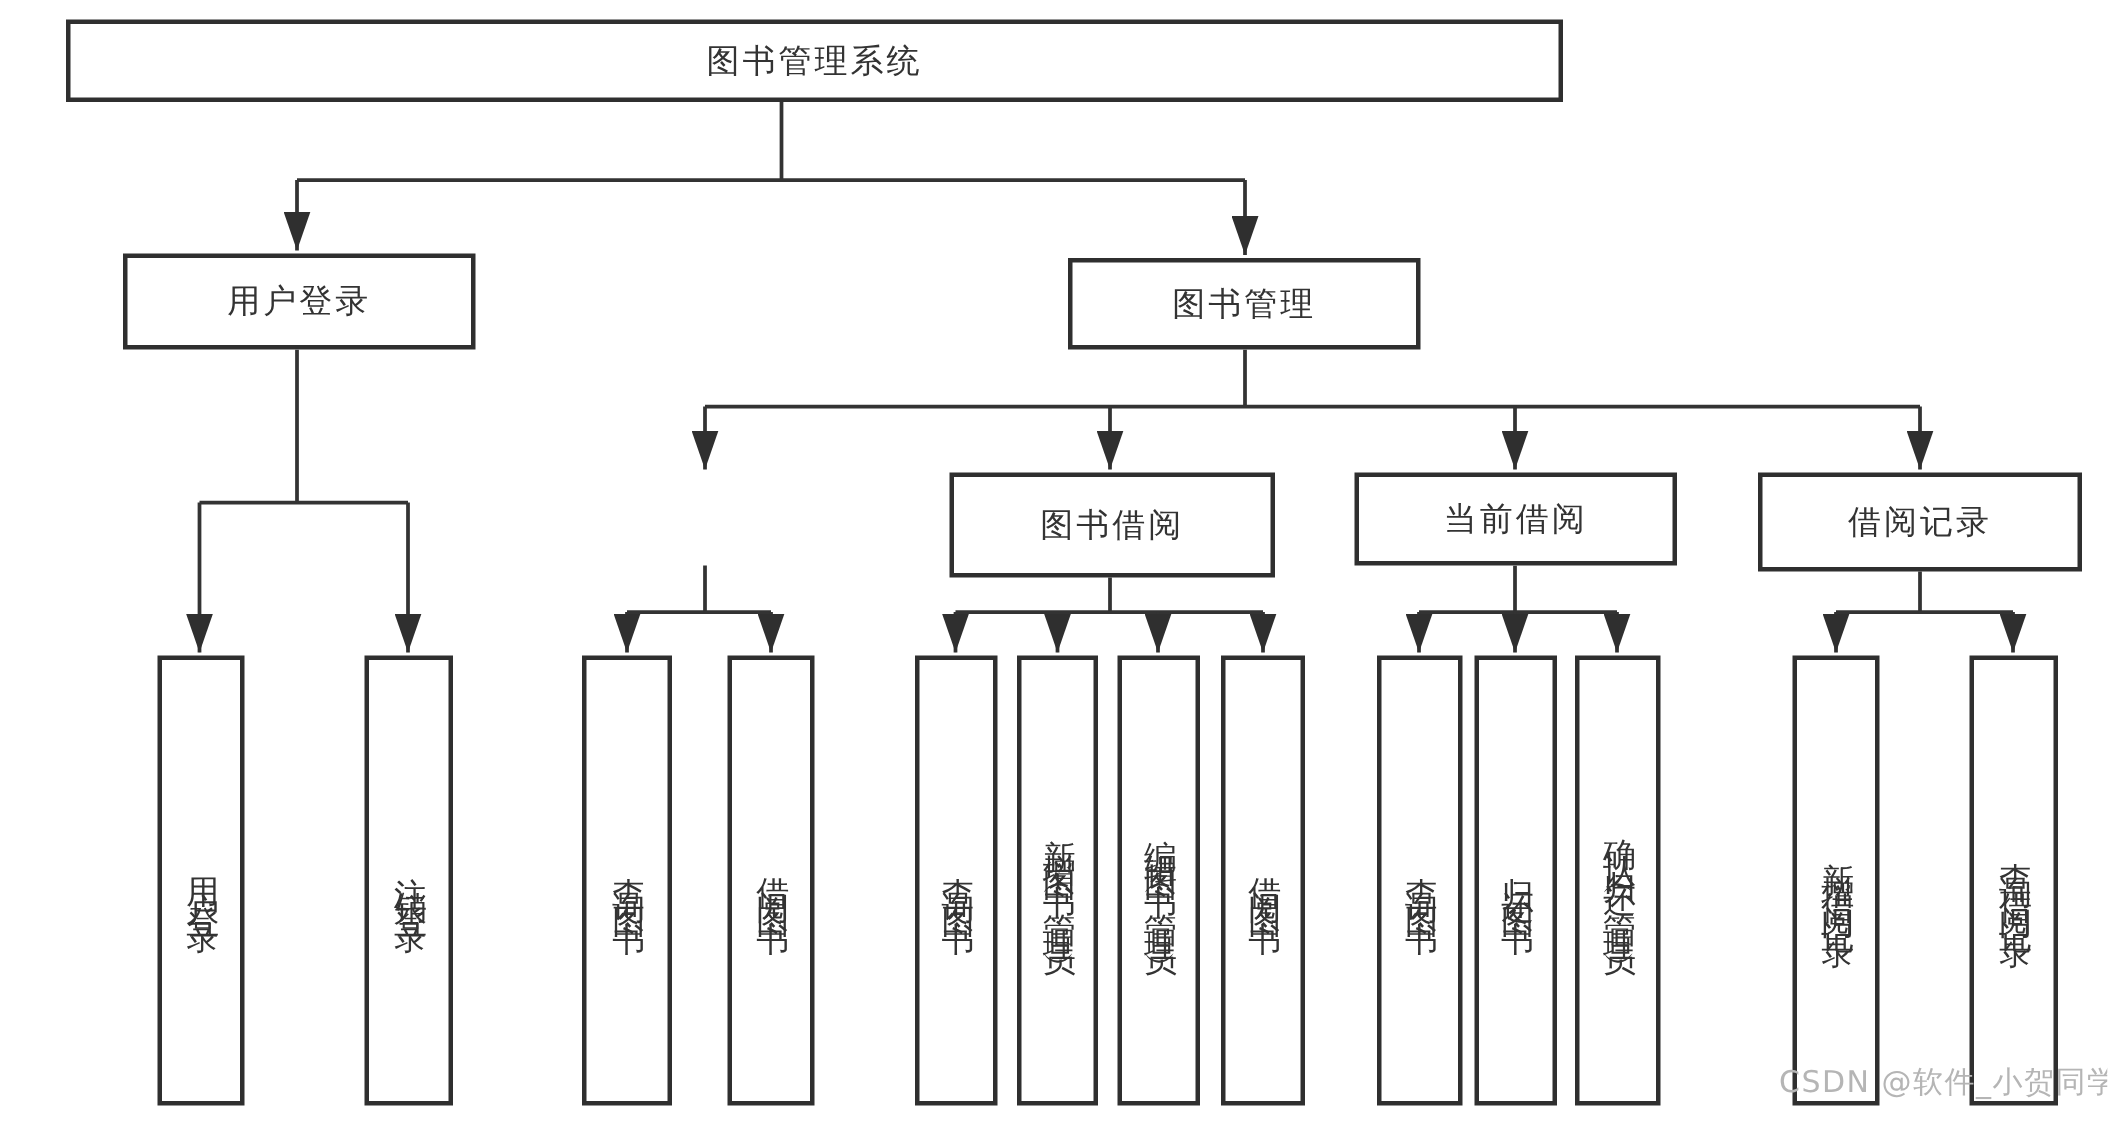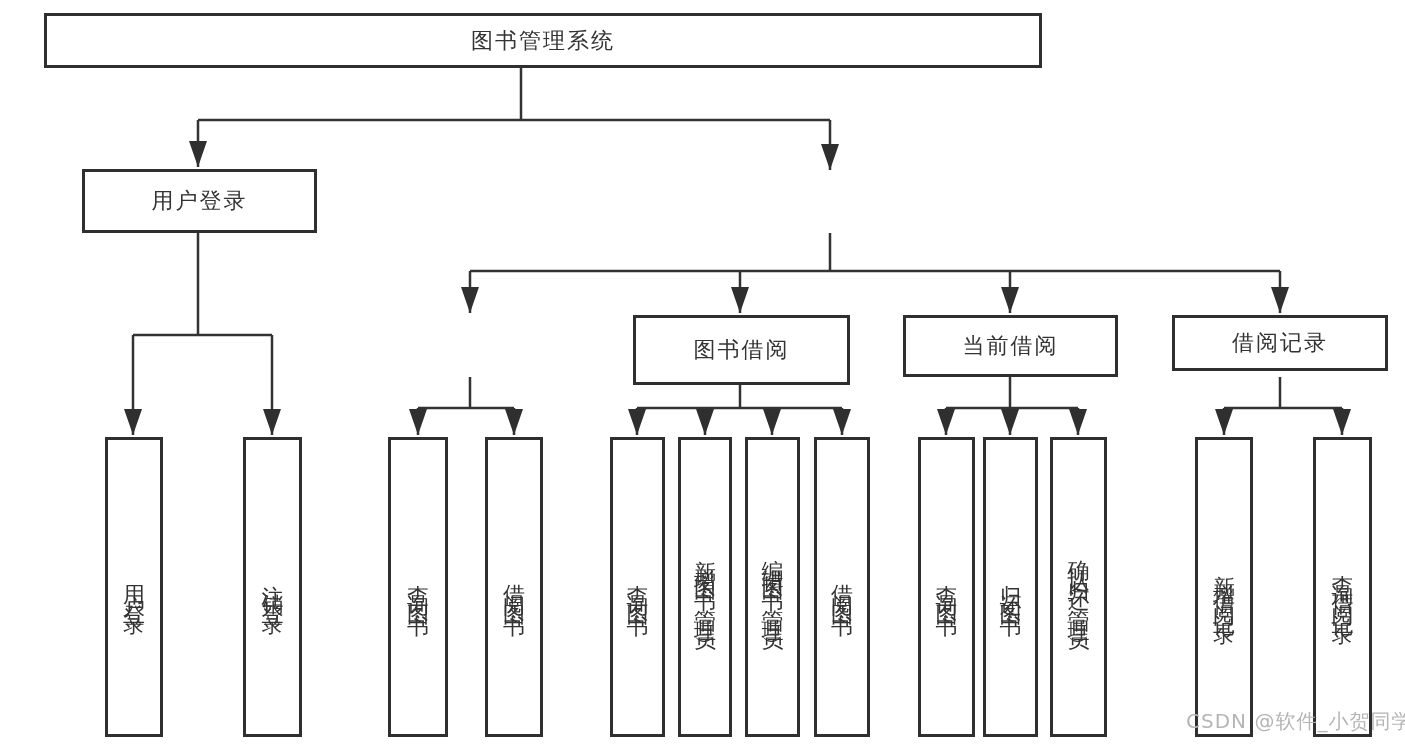--- a/index.html
+++ b/index.html
@@ -103,28 +103,31 @@
     </g>
   </svg>
 
   <div class="box hbox" style="left:22px; top:13px; width:998px; height:55px;margin-left:22px;">
     <span>图书管理系统</span>
   </div>
 
   <div class="box hbox" style="left:82px; top:169px; width:235px; height:64px;">
     <span>用户登录</span>
   </div>
+  <div class="box hbox" style="left:712px; top:172px; width:235px; height:61px;">
+    <span>图书管理</span>
+  </div>
 
   <div class="box hbox" style="left:633px; top:315px; width:217px; height:70px;">
     <span>图书借阅</span>
   </div>
   <div class="box hbox" style="left:903px; top:315px; width:215px; height:62px;">
     <span>当前借阅</span>
   </div>
-  <div class="box hbox" style="left:1172px; top:315px; width:216px; height:56px;font-family:Liberation Mono, monospace;">
+  <div class="box hbox" style="left:1172px; top:315px; width:216px; height:66px;font-family:Liberation Mono, monospace;">
     <span>借阅记录</span>
   </div>
 
   <div class="box vbox" style="left:105px; top:437px; width:58px; height:300px;">
     <span>用户登录</span>
   </div>
   <div class="box vbox" style="left:243px; top:437px; width:59px; height:300px;">
     <span>注销登录</span>
   </div>
 

